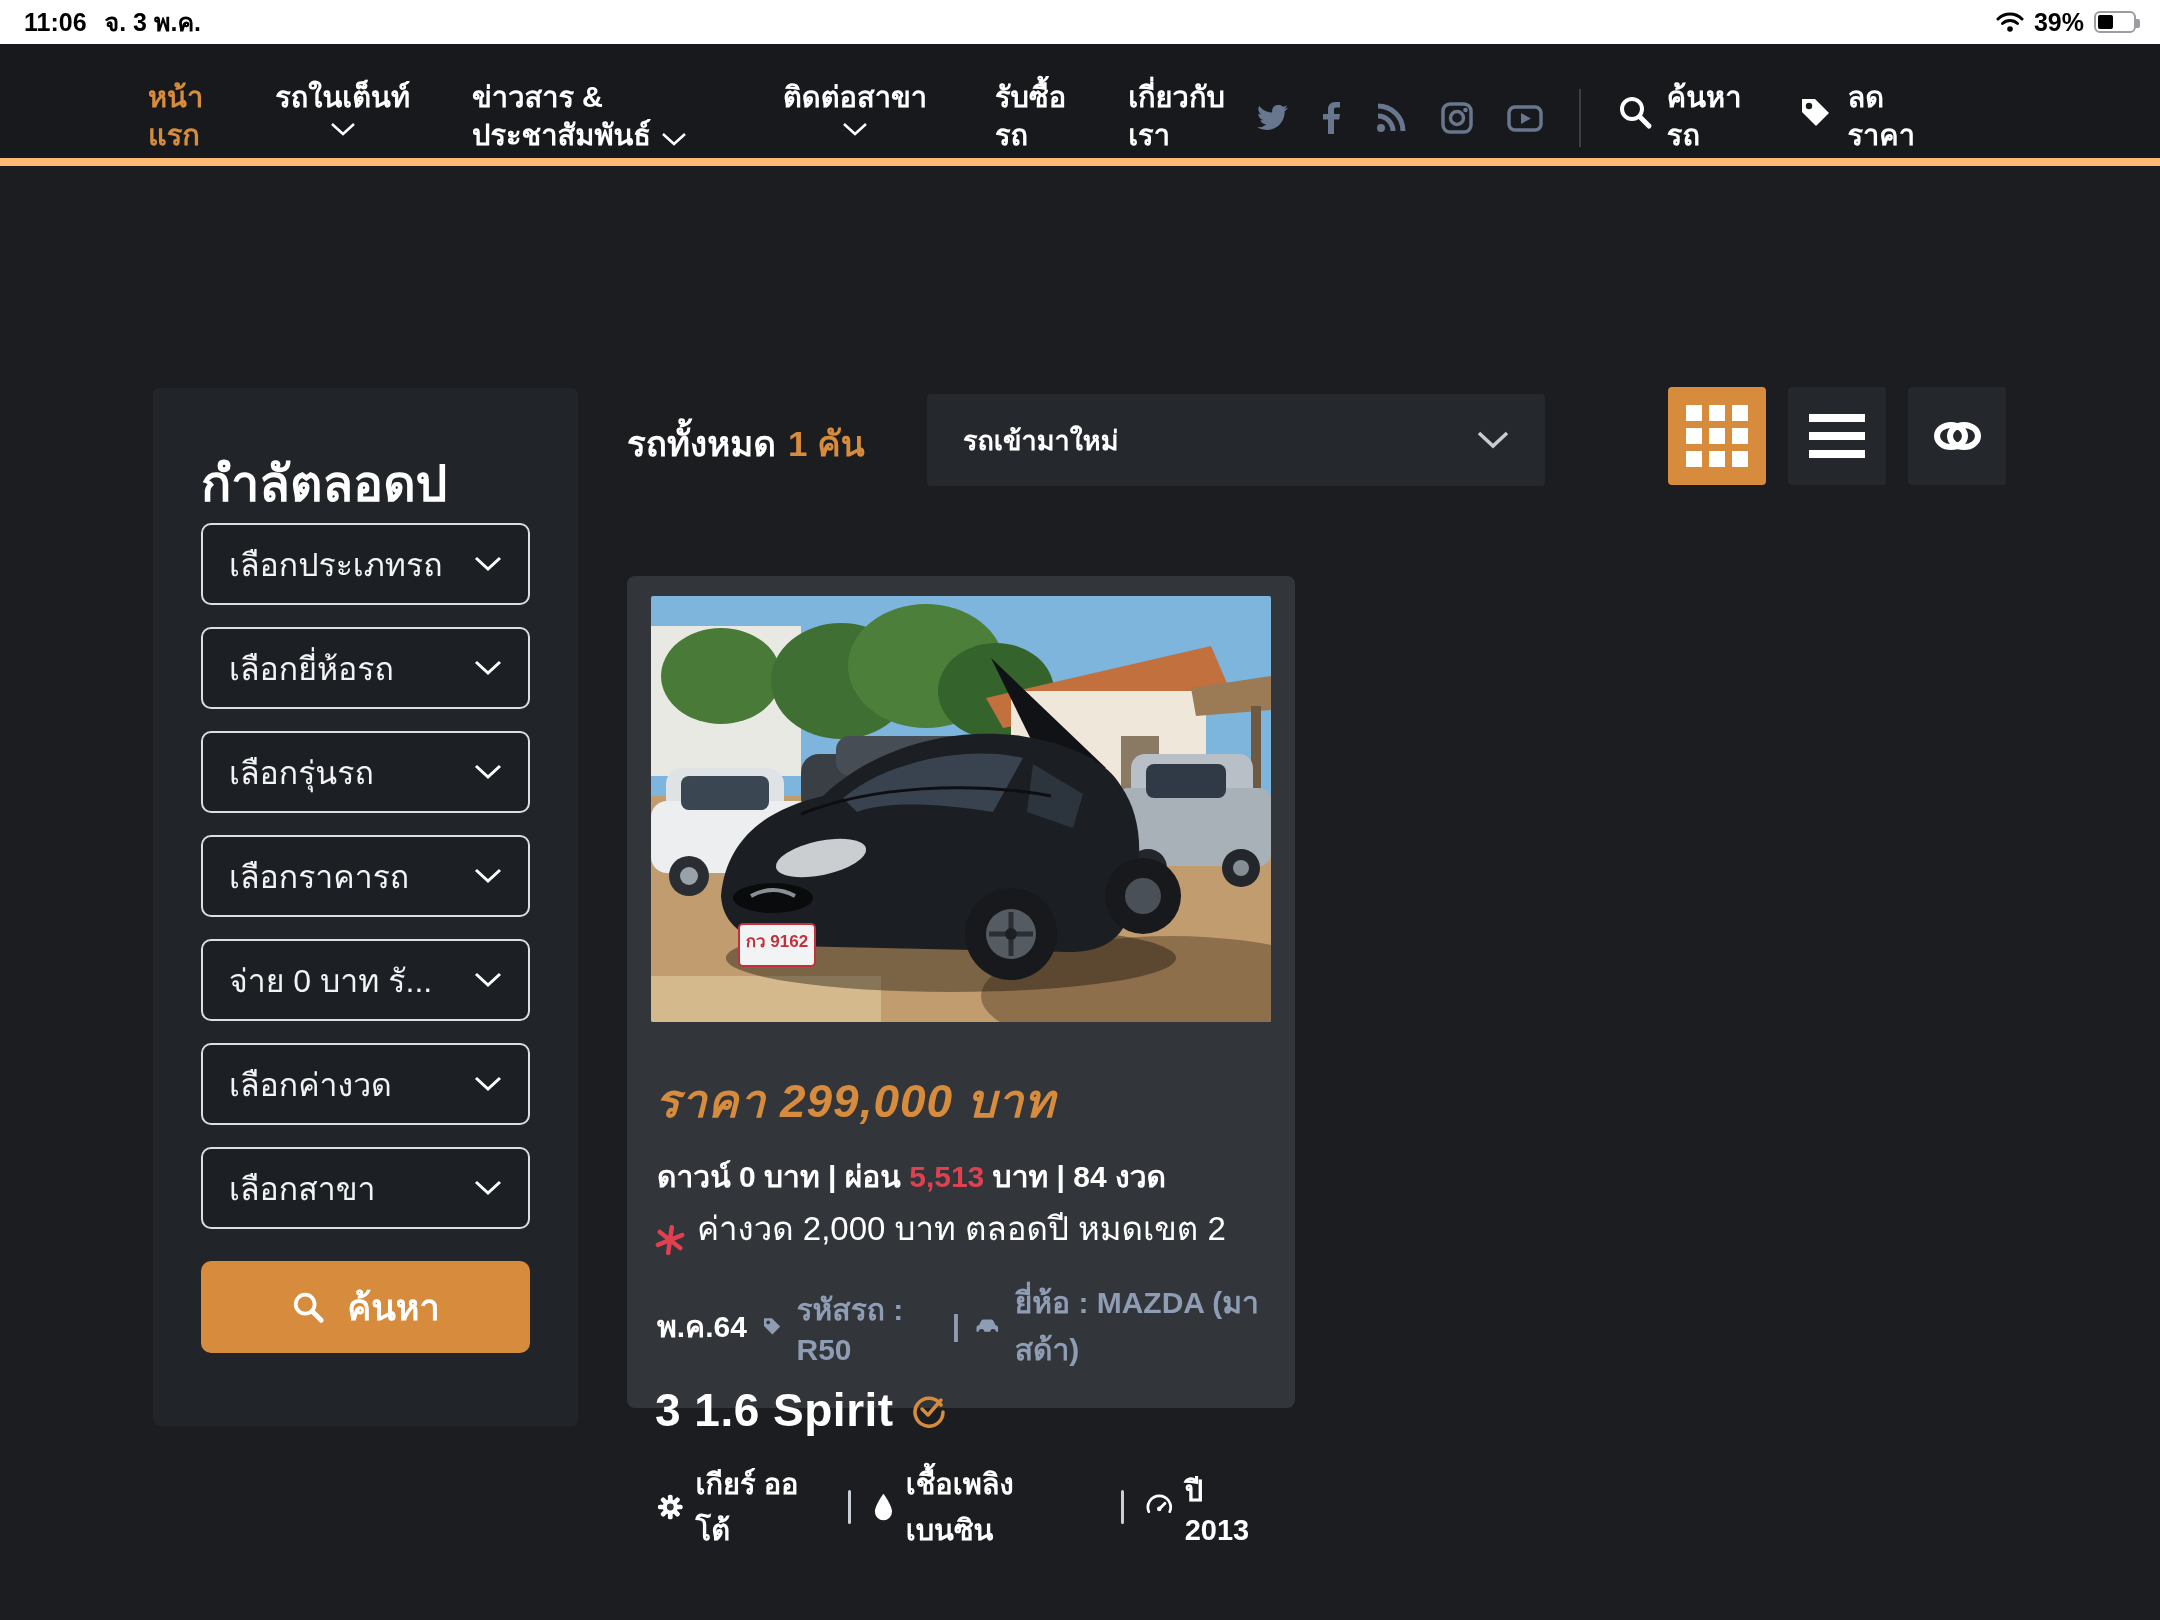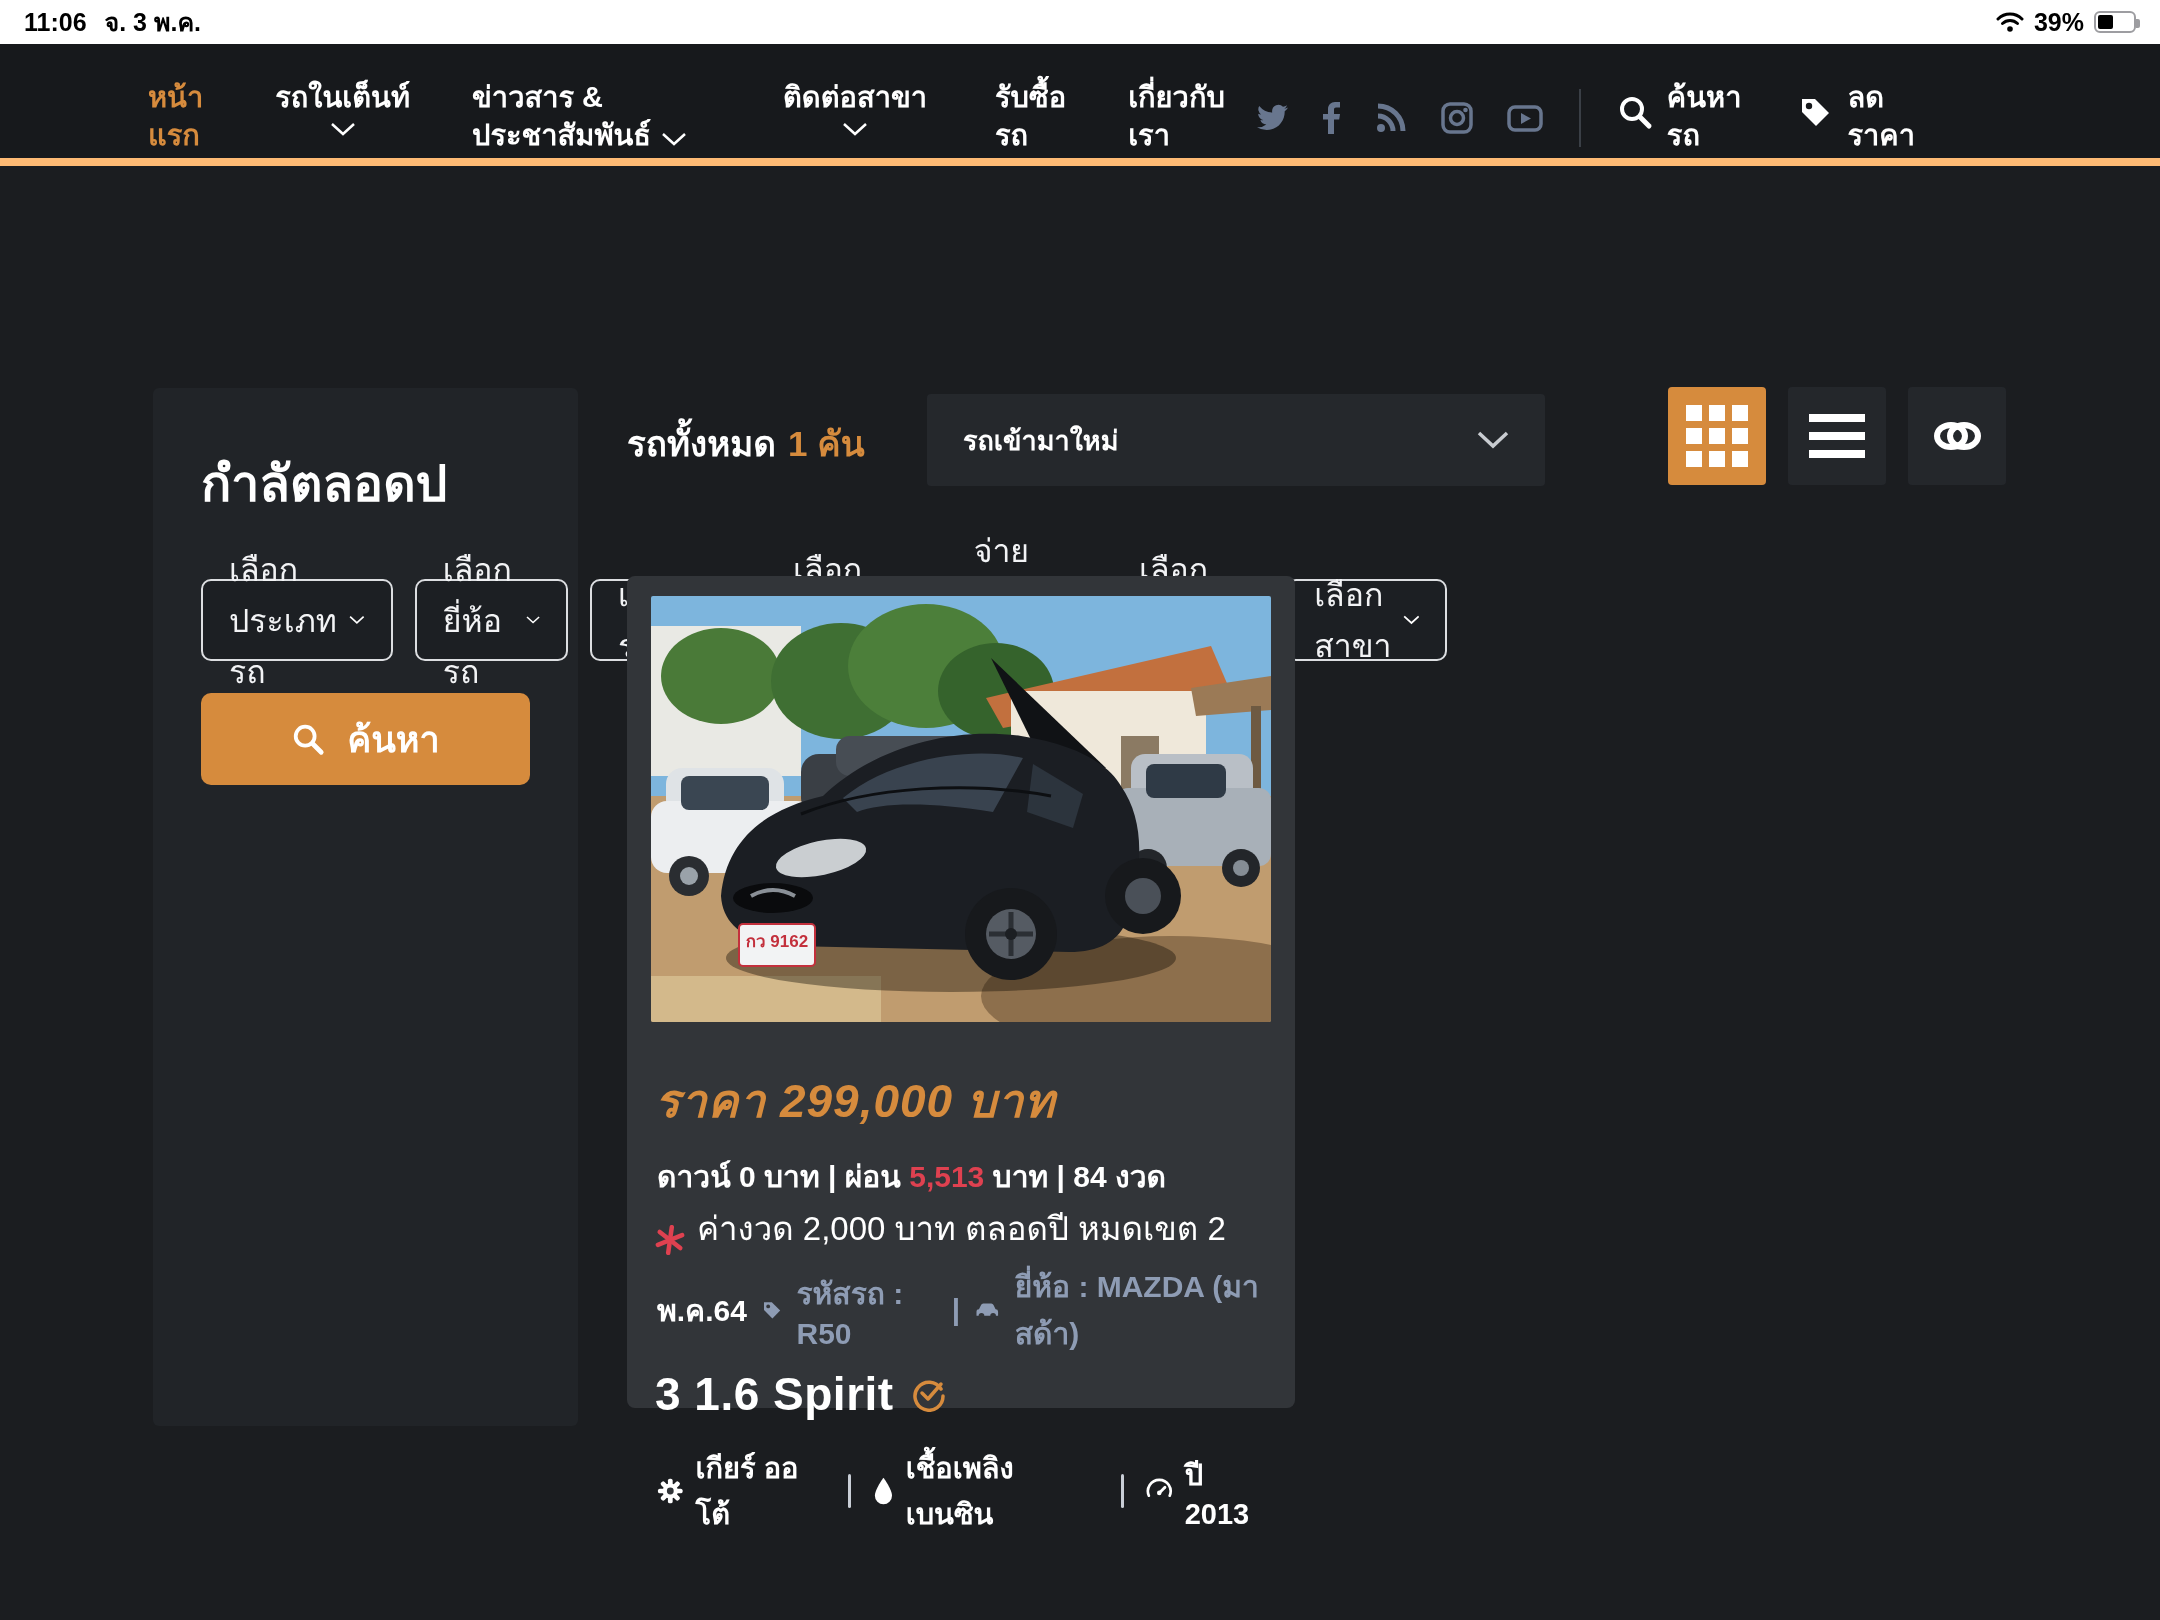--- a/index.html
+++ b/index.html
@@ -31,21 +31,21 @@
   .social svg{display:block;}
   .nav-divider{width:2px;height:58px;background:#3a3f46;margin:0 36px;align-self:center;}
   .nav-cta{display:flex;align-items:flex-start;gap:14px;cursor:pointer;}
   .nav-cta svg{margin-top:16px;}
   .nav-cta.first{margin-right:56px;}
 
   
   .sidebar{position:absolute;left:153px;top:388px;width:425px;height:1038px;background:#212428;border-radius:6px;
            box-sizing:border-box;padding:56px 48px 0 48px;}
   .sidebar h2{margin:0;font-size:50px;font-weight:800;color:#fff;}
-  .filters{margin-top:56px;display:flex;flex-direction:row;gap:22px;}
+  .filters{display:flex;flex-direction:column;gap:22px;}
   .filter-box{height:82px;background:#1c1f23;border:2px solid #dcdee1;border-radius:10px;
               display:flex;align-items:center;justify-content:space-between;padding:0 26px;box-sizing:border-box;
               font-size:32px;color:#f2f3f5;cursor:pointer;}
   .search-btn{margin-top:32px;height:92px;background:#d68b3d;border:none;border-radius:10px;width:100%;
               display:flex;align-items:center;justify-content:center;gap:22px;color:#fff;font-size:36px;font-weight:800;
               font-family:"Liberation Sans",sans-serif;cursor:pointer;}
 
   
   .results-text{position:absolute;left:627px;top:416px;font-size:35px;font-weight:800;color:#fff;}
   .results-text .count{color:#d68b3d;margin-left:12px;}
@@ -61,21 +61,21 @@
   .list-ico div{width:56px;height:8px;background:#fff;}
 
   
   .card{position:absolute;left:627px;top:576px;width:668px;height:832px;background:#323539;border-radius:8px;
         box-sizing:border-box;padding:20px 24px;cursor:pointer;}
   .photo{display:block;border-radius:2px;}
   .price{margin:42px 0 0 4px;font-size:46px;font-weight:700;font-style:italic;color:#d68b3d;letter-spacing:1px;}
   .finance{margin:16px 0 0 6px;font-size:30px;font-weight:600;color:#fff;}
   .finance .red{color:#df4150;font-weight:800;}
   .promo{margin:2px 0 0 4px;display:flex;align-items:flex-end;gap:12px;font-size:33px;color:#fff;}
-  .meta{margin:8px 0 0 6px;display:flex;align-items:center;gap:14px;font-size:30px;}
+  .meta{margin:24px 0 0 6px;display:flex;align-items:center;gap:14px;font-size:30px;}
   .meta .white{color:#fff;font-weight:700;}
   .meta .slate{color:#8e9cb4;font-weight:600;}
   .model-row{margin:10px 0 0 4px;display:flex;align-items:center;gap:16px;}
   .model{font-size:46px;font-weight:800;color:#fff;letter-spacing:.5px;}
   .specs{margin:24px 0 0 6px;display:flex;align-items:center;gap:22px;font-size:29px;font-weight:600;color:#fff;}
   .spec{display:flex;align-items:center;gap:12px;}
   .sep{width:3px;height:34px;background:#c9ced6;border-radius:2px;}
 </style>
 </head>
 <body>

